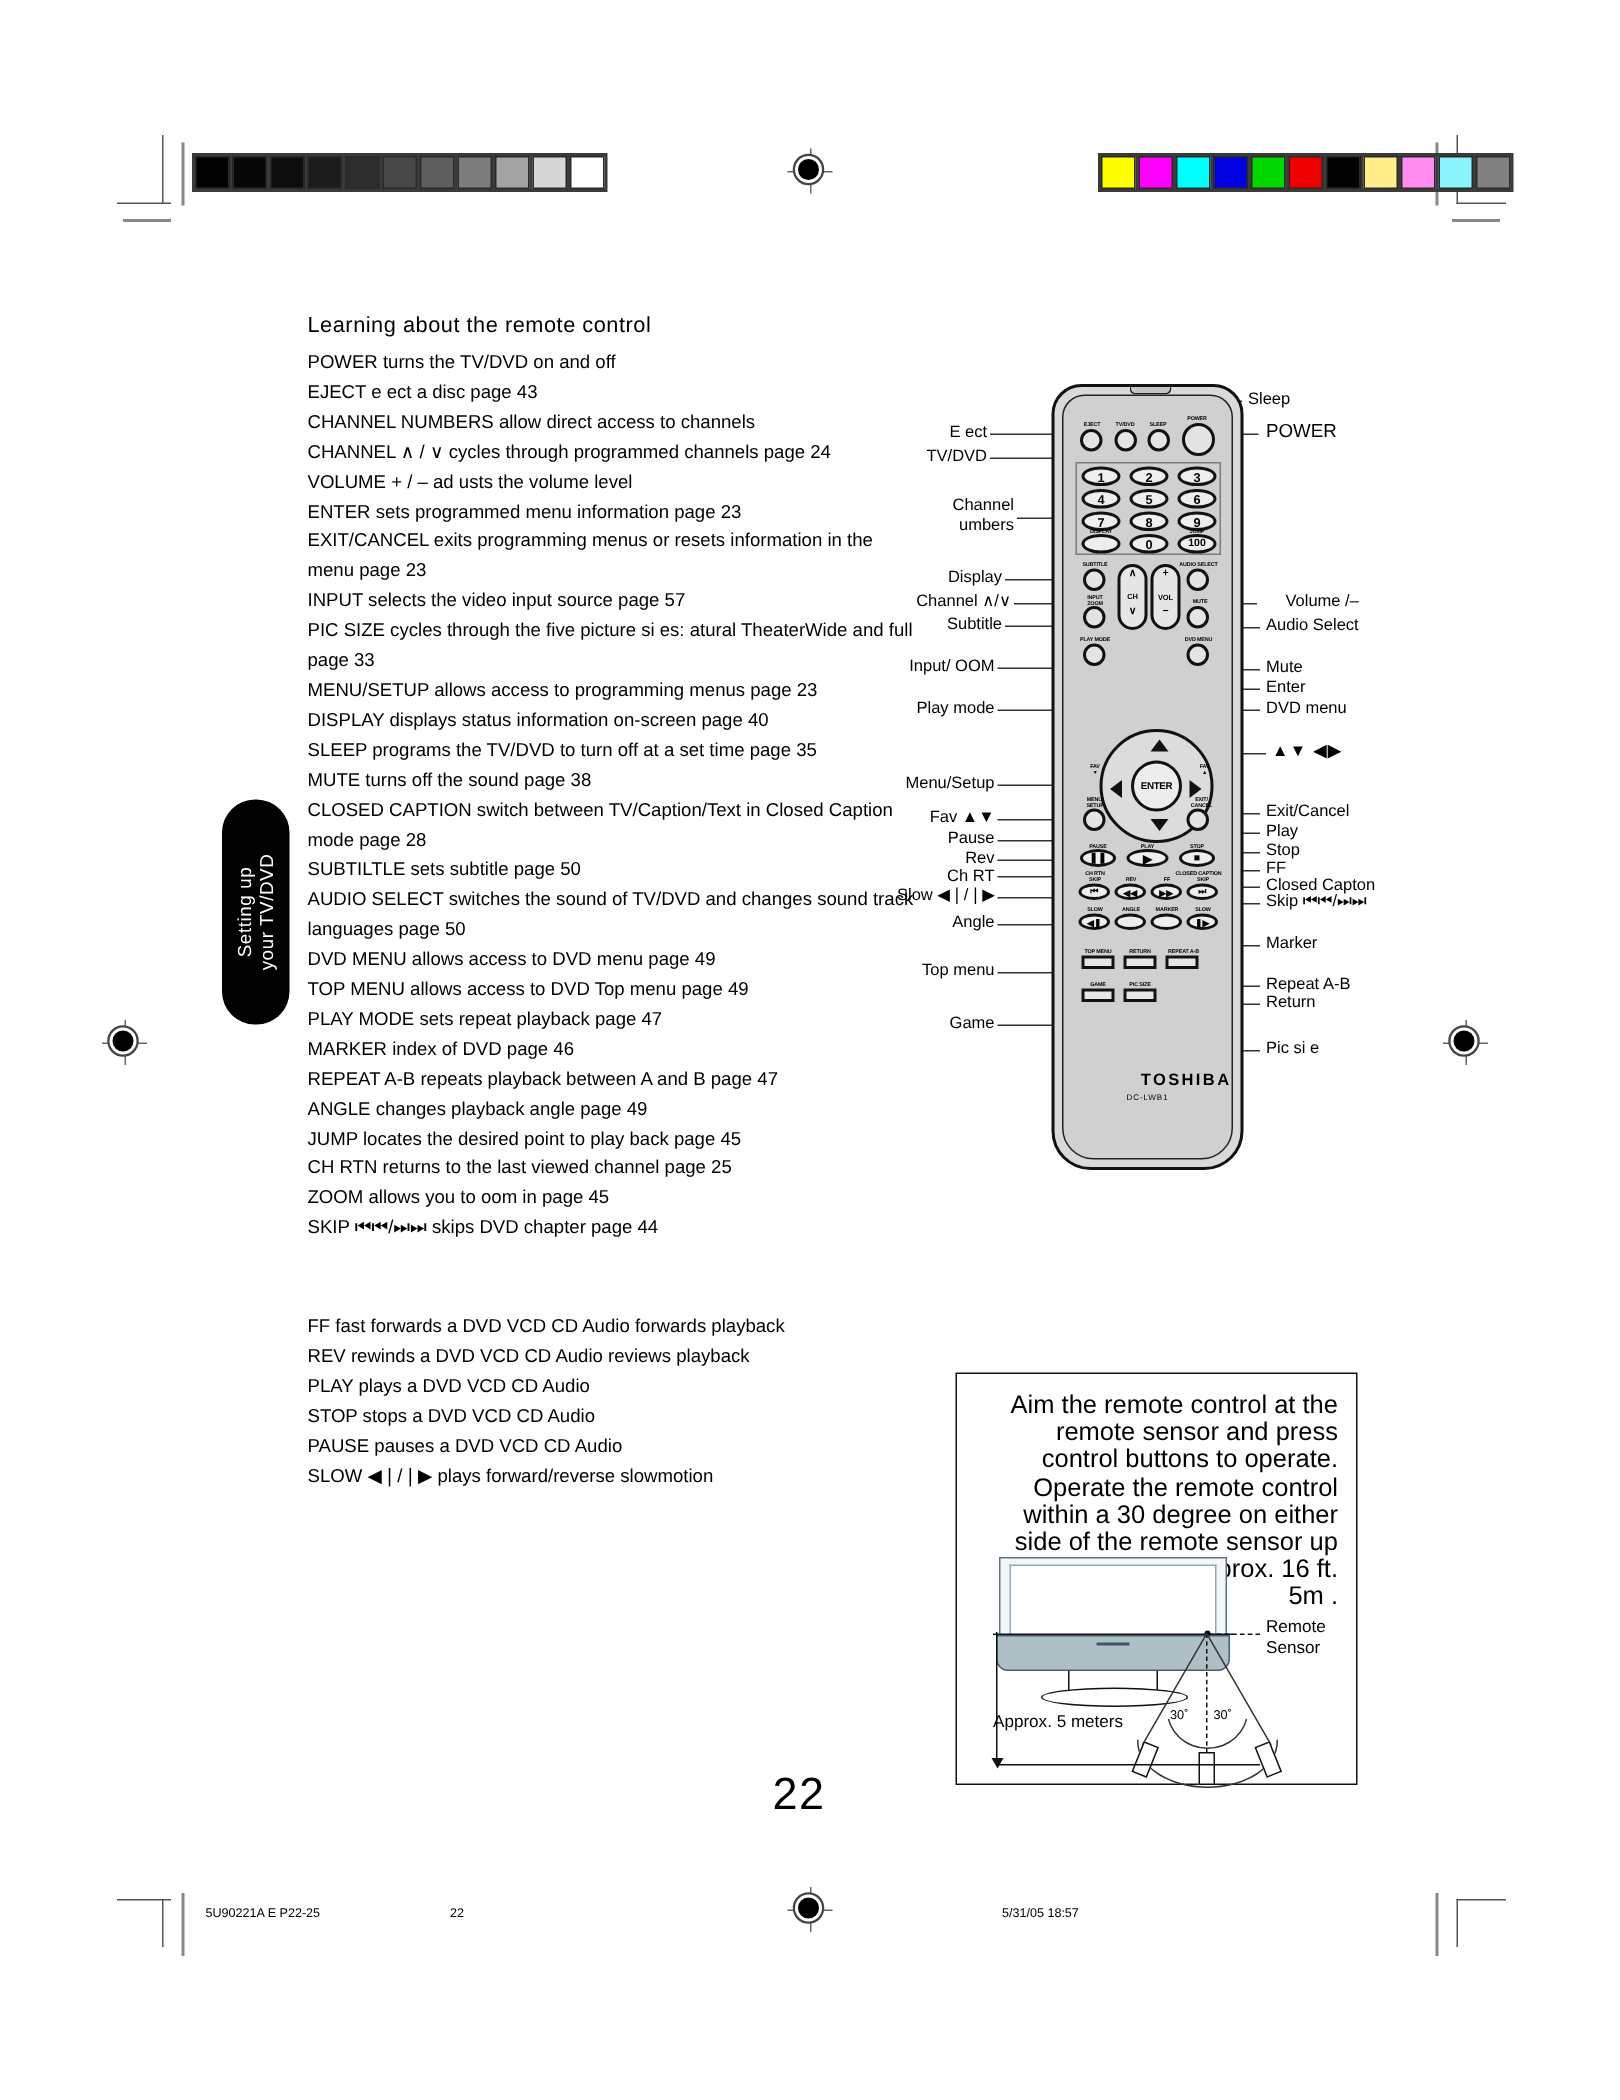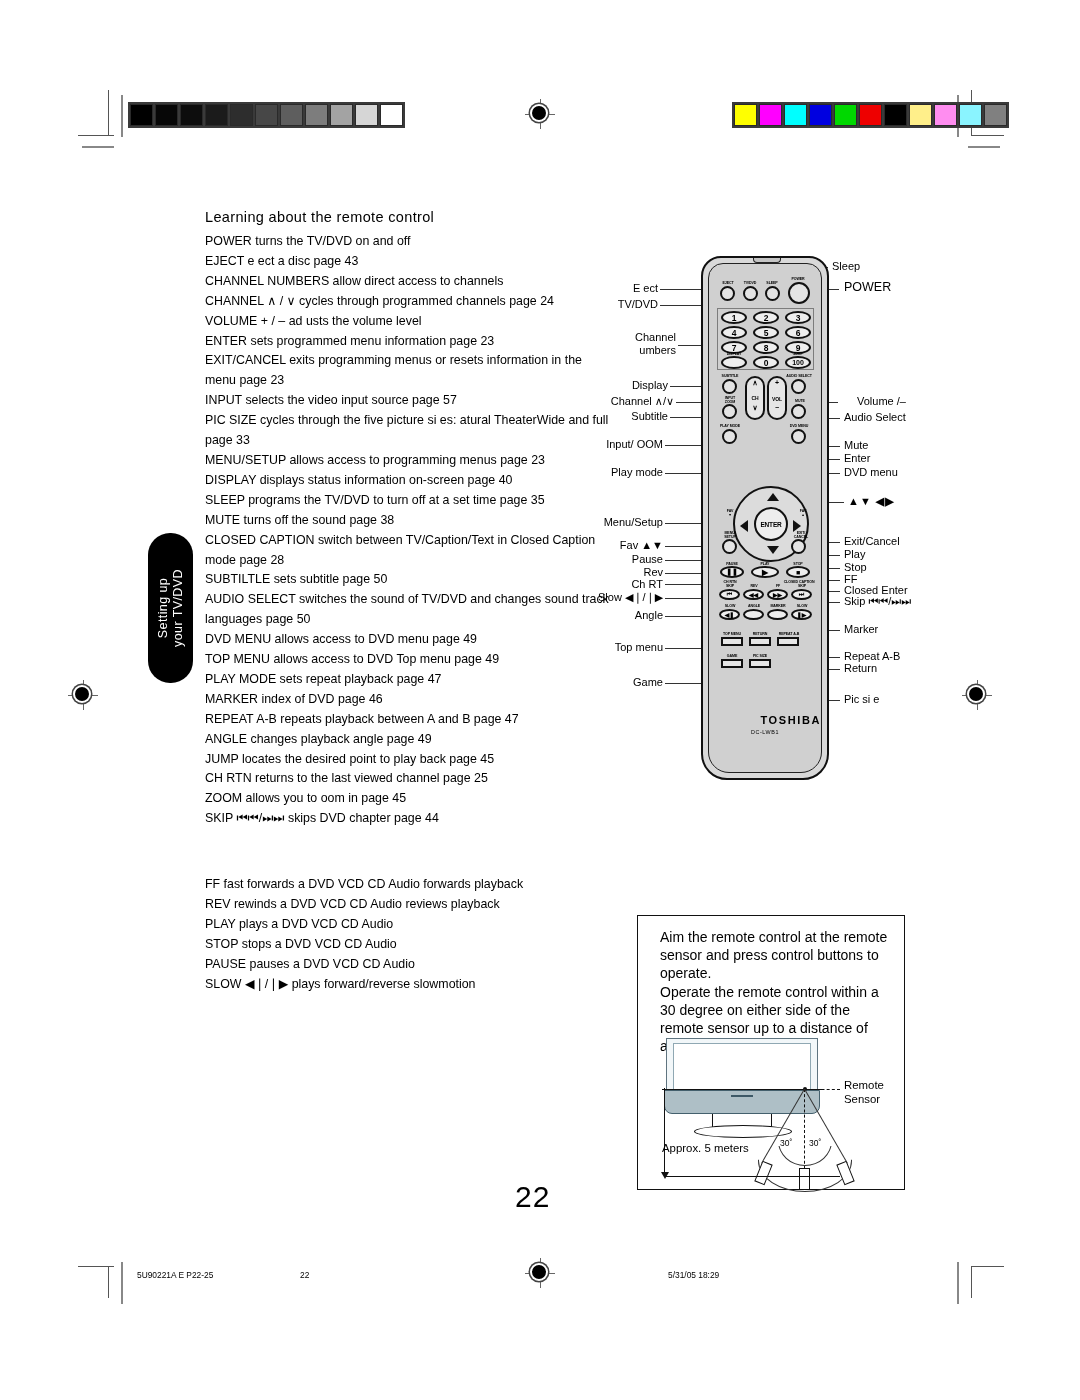--- a/index.html
+++ b/index.html
@@ -210,22 +210,23 @@
     position: absolute;
     left: 637px; top: 915px;
     width: 268px; height: 275px;
     border: 1.4px solid #111;
     background: #fff;
     box-sizing: border-box;
   }
   .sensor-text {
     position: absolute;
     left: 22px; top: 12px; width: 232px;
-    font-size: 14px;
+    font-size: 17px;
     line-height: 18.2px;
+    text-align: right;
   }
   .sensor-text p { margin: 0; }
 
   .tv-draw { position: absolute; left: 16px; top: 122px; width: 238px; height: 145px; }
   .tv-screen {
     position: absolute; left: 12px; top: 0px; width: 152px; height: 54px;
     border: 1.2px solid #5f7480;
     background: #f2f7f9;
     box-sizing: border-box;
   }
@@ -443,21 +444,21 @@
       <p>PLAY plays a DVD  VCD  CD Audio</p>
       <p>STOP stops a DVD  VCD  CD Audio</p>
       <p>PAUSE pauses a DVD  VCD  CD Audio</p>
       <p>SLOW ◀❘/❘▶ plays forward/reverse slowmotion</p>
     </div>
 
   <div class="page-number">22</div>
 
   <div class="footer-item footer-file">5U90221A E P22-25</div>
   <div class="footer-item footer-page">22</div>
-  <div class="footer-item footer-date">5/31/05 18:29</div>
+  <div class="footer-item footer-date">5/31/05 18:57</div>
 
   <div class="remote-figure">
 
     <div class="lead" style="left:62px; top:39px; width:42px;"></div>
     <div class="lead" style="left:62px; top:55px; width:73px;"></div>
     <div class="lead-v" style="left:134px; top:36px; height:20px;"></div>
     <div class="lead" style="left:80px; top:95px; width:32px;"></div>
     <div class="lead" style="left:72px; top:136px; width:40px;"></div>
     <div class="lead" style="left:78px; top:152px; width:57px;"></div>
     <div class="lead-v" style="left:134px; top:152px; height:28px;"></div>
@@ -639,21 +640,21 @@
     <div class="lbl" style="left:259px; top:145px;">Volume  /–</div>
     <div class="lbl" style="left:246px; top:161px;">Audio Select</div>
     <div class="lbl" style="left:246px; top:189px;">Mute</div>
     <div class="lbl" style="left:246px; top:202px;">Enter</div>
     <div class="lbl" style="left:246px; top:216px;">DVD menu</div>
     <div class="lbl" style="left:250px; top:245px; font-weight:bold; letter-spacing:1px;">▲▼ ◀▶</div>
     <div class="lbl" style="left:246px; top:285px;">Exit/Cancel</div>
     <div class="lbl" style="left:246px; top:298px;">Play</div>
     <div class="lbl" style="left:246px; top:311px;">Stop</div>
     <div class="lbl" style="left:246px; top:323px;">FF</div>
-    <div class="lbl" style="left:246px; top:334px;">Closed Enter</div>
+    <div class="lbl" style="left:246px; top:334px;">Closed Capton</div>
     <div class="lbl" style="left:246px; top:345px;">Skip ⏮⏮/⏭⏭</div>
     <div class="lbl" style="left:246px; top:373px;">Marker</div>
     <div class="lbl" style="left:246px; top:400px;">Repeat A-B</div>
     <div class="lbl" style="left:246px; top:412px;">Return</div>
     <div class="lbl" style="left:246px; top:443px;">Pic si e</div>
   </div>
 
   <div class="sensor-box">
     <div class="sensor-text">
       <p>Aim the remote control at the remote sensor and press control buttons to operate.</p>

